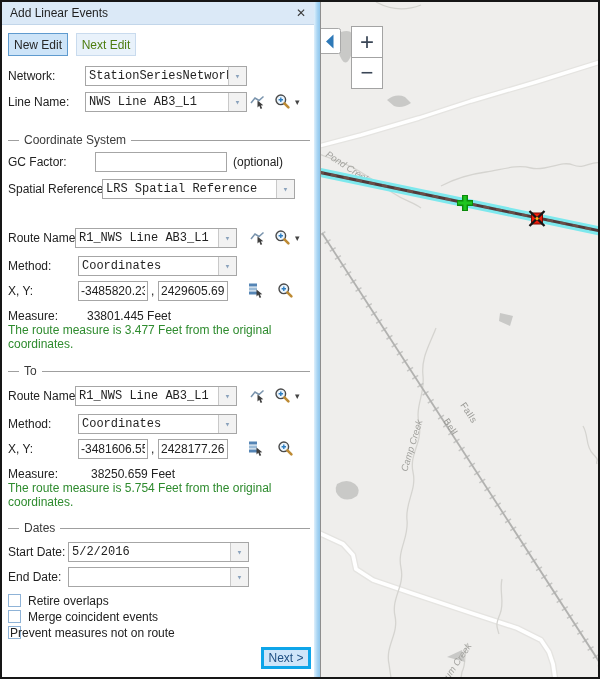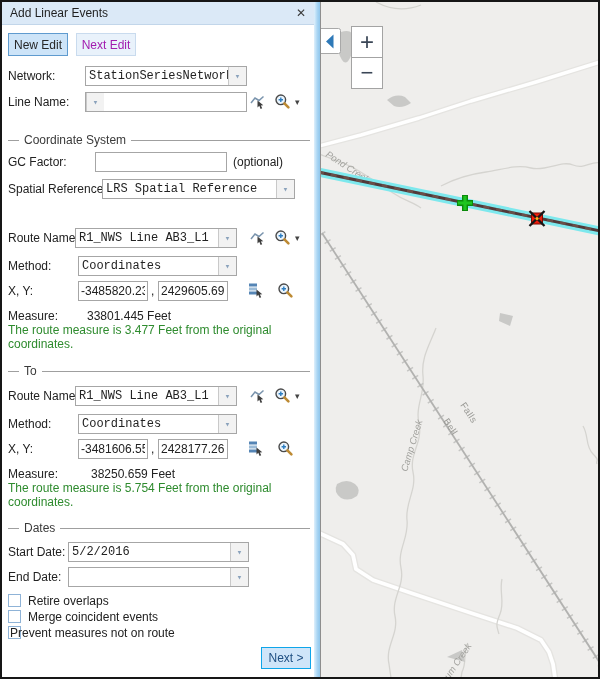--- a/index.html
+++ b/index.html
@@ -8,22 +8,22 @@
           font-family:"Liberation Sans",sans-serif;overflow:hidden;}
   .panel{position:absolute;left:0;top:0;width:269px;height:675px;background:#fff;}
   .hdr{position:absolute;left:0;top:0;width:312px;height:23px;background:#dbe9f7;
        border-bottom:1px solid #c2d6ea;display:flex;align-items:center;padding:0 8px;
        font-size:12px;color:#1f1f1f;}
   .hdr .close{margin-left:auto;font-size:12px;color:#3c3c3c;}
   .abs{position:absolute;}
   .lbl{font-size:12px;color:#222;white-space:nowrap;}
   .btn{display:flex;align-items:center;justify-content:center;font-size:12px;}
   .btn.primary{background:#cde4f8;border:1px solid #5f9bcf;color:#262626;}
-  .btn.disabled{background:#e9f2fb;border:1px solid #c9dbee;color:#a21caf;}
-  .btn.next{background:#cfe5f9;border:1px solid #0ea5e9;color:#1f4f82;}
+  .btn.disabled{background:#e9f2fb;border:1px solid #c9dbee;color:#4d7c0f;}
+  .btn.next{background:#cfe5f9;border:3px solid #0ea5e9;color:#1f4f82;}
   .combo{display:flex;height:20px;border:1px solid #a6a6a6;background:#fff;font-family:Liberation Mono, monospace;}
   .combo .txt{flex:1;font-size:12px;color:#222;padding:2px 3px;white-space:nowrap;overflow:hidden;}
   .combo .cbtn{width:18px;background:#f2f2f2;border-left:1px solid #c9c9c9;display:flex;
                align-items:center;justify-content:center;color:#8aa2bc;font-size:9px;}
   .tin{height:20px;border:1px solid #a6a6a6;font-family:"Liberation Sans",sans-serif;
        font-size:12px;color:#222;padding:0 2px;background:#fff;}
   .sep{display:flex;align-items:center;height:14px;font-size:12px;color:#3a3a3a;width:302px;}
   .sepline{height:1px;background:#9f9f9f;display:inline-block;}
   .sepline.s{width:11px;margin-right:5px;}
   .sepline.g{flex:1;margin-left:5px;}
@@ -55,20 +55,21 @@
     <div class="abs btn disabled" style="left:74px;top:31px;width:60px;height:23px;">Next Edit</div>
 
     <span class="abs lbl" style="left:6px;top:67px;">Network:</span>
     <div class="abs combo" style="left:83px;top:64px;width:162px;">
       <span class="txt">StationSeriesNetwork</span>
       <span class="cbtn">▾</span>
     </div>
 
     <span class="abs lbl" style="left:6px;top:93px;">Line Name:</span>
     <div class="abs combo" style="left:83px;top:90px;width:162px;">
+      <span class="txt">NWS Line AB3_L1</span>
       <span class="cbtn">▾</span>
     </div>
     <span class="abs" style="left:248px;top:92px;">
       <svg width="15" height="16" viewBox="0 0 15 16">
         <path d="M1 9 L5 4 L9 6.5 L13.5 2.5" stroke="#7a94ad" fill="none" stroke-width="1.5"></path>
         <path d="M7.5 6.5 v7 l1.8 -1.7 L10.6 15 l1.6 -.8 -1.3 -2.6 2.4 -.4 Z" fill="#3f3f3f"></path>
       </svg>
     </span>
     <span class="abs" style="left:272px;top:91px;">
       <svg width="17" height="17" viewBox="0 0 17 17">

